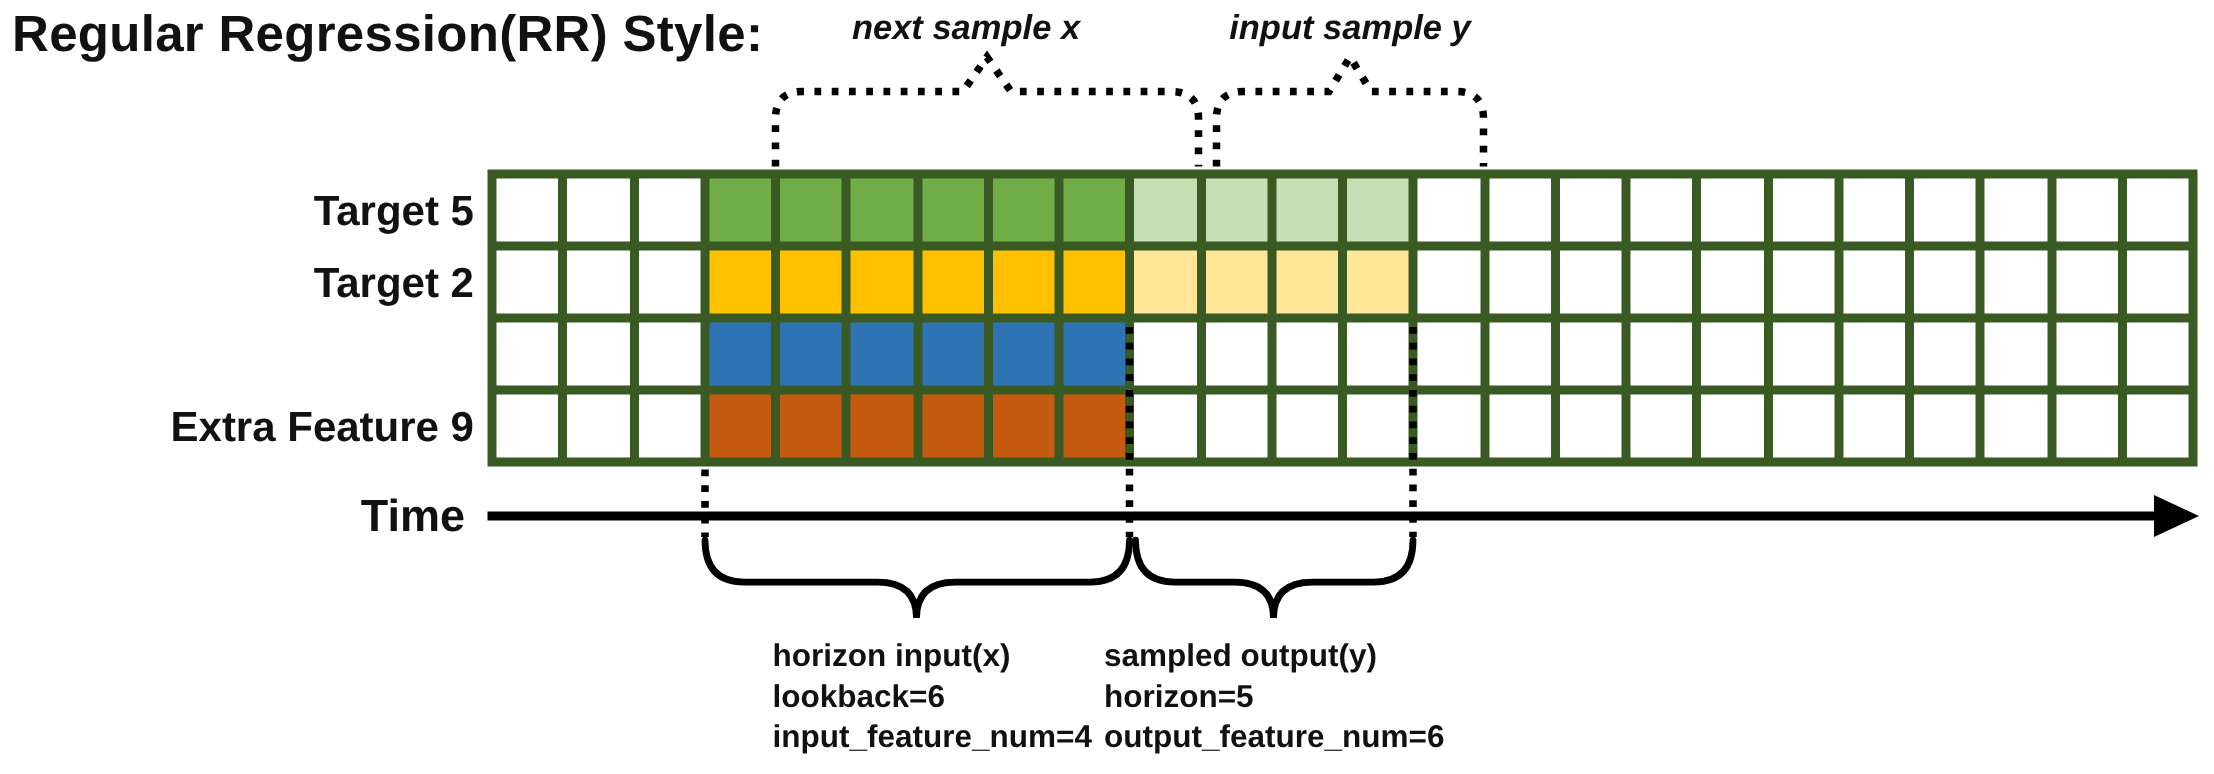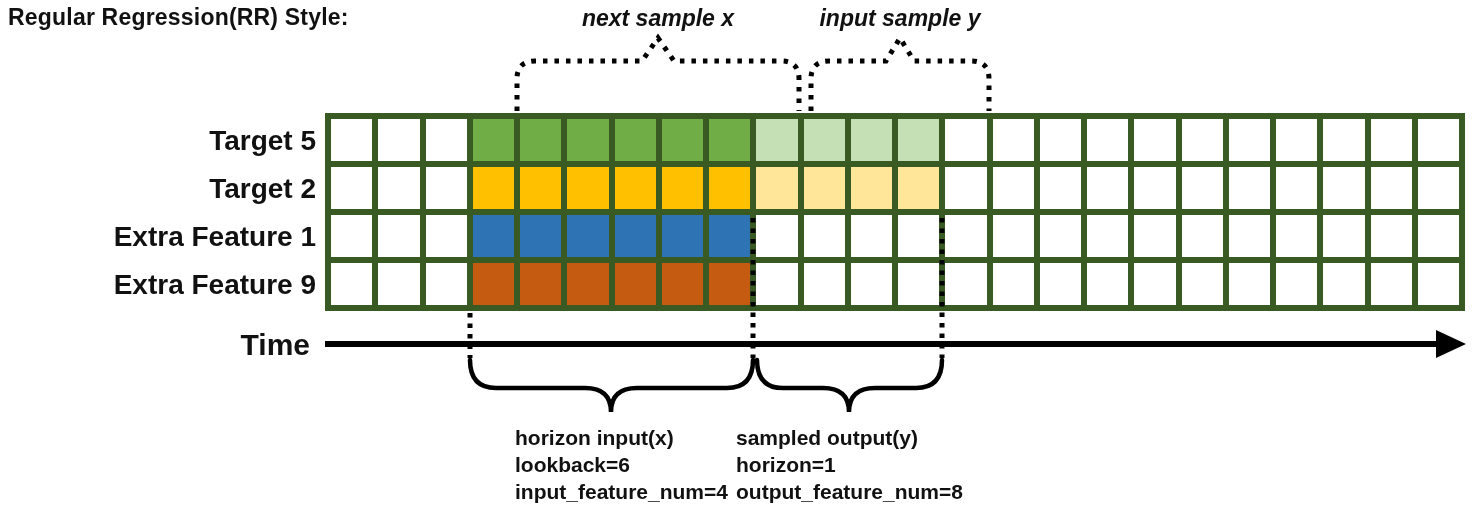--- a/index.html
+++ b/index.html
@@ -1,21 +1,21 @@
 <!DOCTYPE html>
 <html><head>
 <meta charset="utf-8">
 <style>
   html,body{margin:0;padding:0;background:#ffffff;}
   .canvas{
     position:relative;width:1476px;height:516px;background:#ffffff;overflow:hidden;
     font-family:"Liberation Sans", sans-serif;color:#111;
   }
   .title{
-    position:absolute;left:8px;top:4px;font-size:23px;font-weight:bold;letter-spacing:0.2px;
+    position:absolute;left:8px;top:4px;font-size:34px;font-weight:bold;letter-spacing:0.2px;
   }
   .next-label{
     position:absolute;top:5px;transform:translateX(-50%);
     font-size:23px;font-style:italic;font-weight:600;white-space:nowrap;
   }
   .row-label{
     position:absolute;left:0;width:316px;text-align:right;
     font-size:28px;font-weight:bold;line-height:34px;white-space:nowrap;
   }
   .grid{
@@ -34,26 +34,25 @@
     position:absolute;top:424px;font-size:21px;font-weight:600;line-height:27px;white-space:nowrap;
   }
 </style>
 </head>
 <body>
 
 <div class="canvas">
 
   <div class="title">Regular Regression(RR) Style:</div>
 
-  <div class="next-label" style="left:658px">next sample x</div>
+  <div class="next-label" style="left:644px">next sample x</div>
   <div class="next-label" style="left:900px">input sample y</div>
 
   <div class="row-label" style="top:124px">Target 5</div>
   <div class="row-label" style="top:172px">Target 2</div>
-  <div class="row-label" style="top:220px">Extra Feature 1</div>
   <div class="row-label" style="top:268px">Extra Feature 9</div>
 
   <div class="grid" style="background: rgb(58, 90, 35);">
       <div class="cell" style="background: rgb(255, 255, 255);"></div>
       <div class="cell" style="background: rgb(255, 255, 255);"></div>
       <div class="cell" style="background: rgb(255, 255, 255);"></div>
       <div class="cell" style="background: rgb(112, 173, 71);"></div>
       <div class="cell" style="background: rgb(112, 173, 71);"></div>
       <div class="cell" style="background: rgb(112, 173, 71);"></div>
       <div class="cell" style="background: rgb(112, 173, 71);"></div>
@@ -167,17 +166,17 @@
     <path d="M 757 360 Q 757 388 783 388 L 823 388 Q 849 388 849 412 Q 849 388 875 388 L 916 388 Q 942 388 942 360" fill="none" stroke="#000" stroke-width="4.5" stroke-linecap="round"></path>
   </svg>
 
   <div class="note" style="left:515px">
     <div>horizon input(x)</div>
     <div>lookback=6</div>
     <div>input_feature_num=4</div>
   </div>
   <div class="note" style="left:736px">
     <div>sampled output(y)</div>
-    <div>horizon=1</div>
-    <div>output_feature_num=8</div>
+    <div>horizon=5</div>
+    <div>output_feature_num=6</div>
   </div>
 
 </div>
 
 </body></html>

